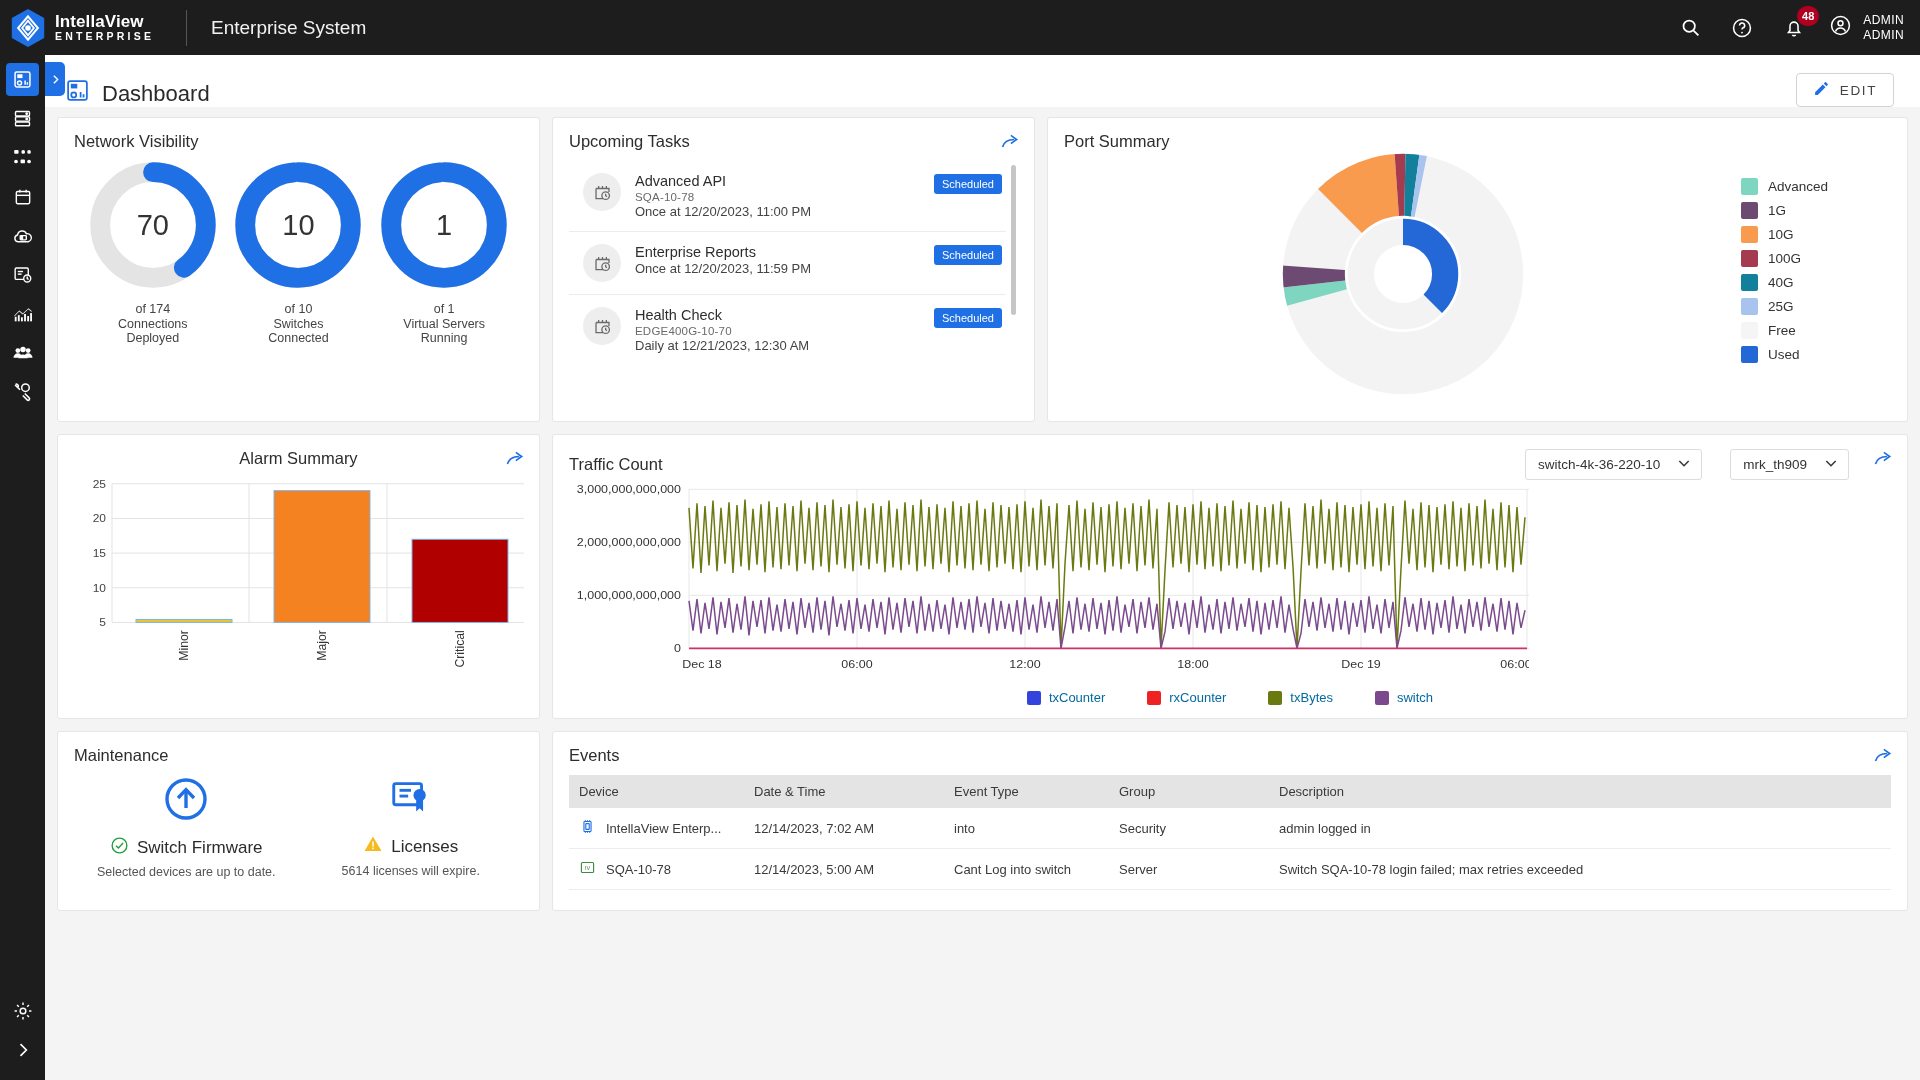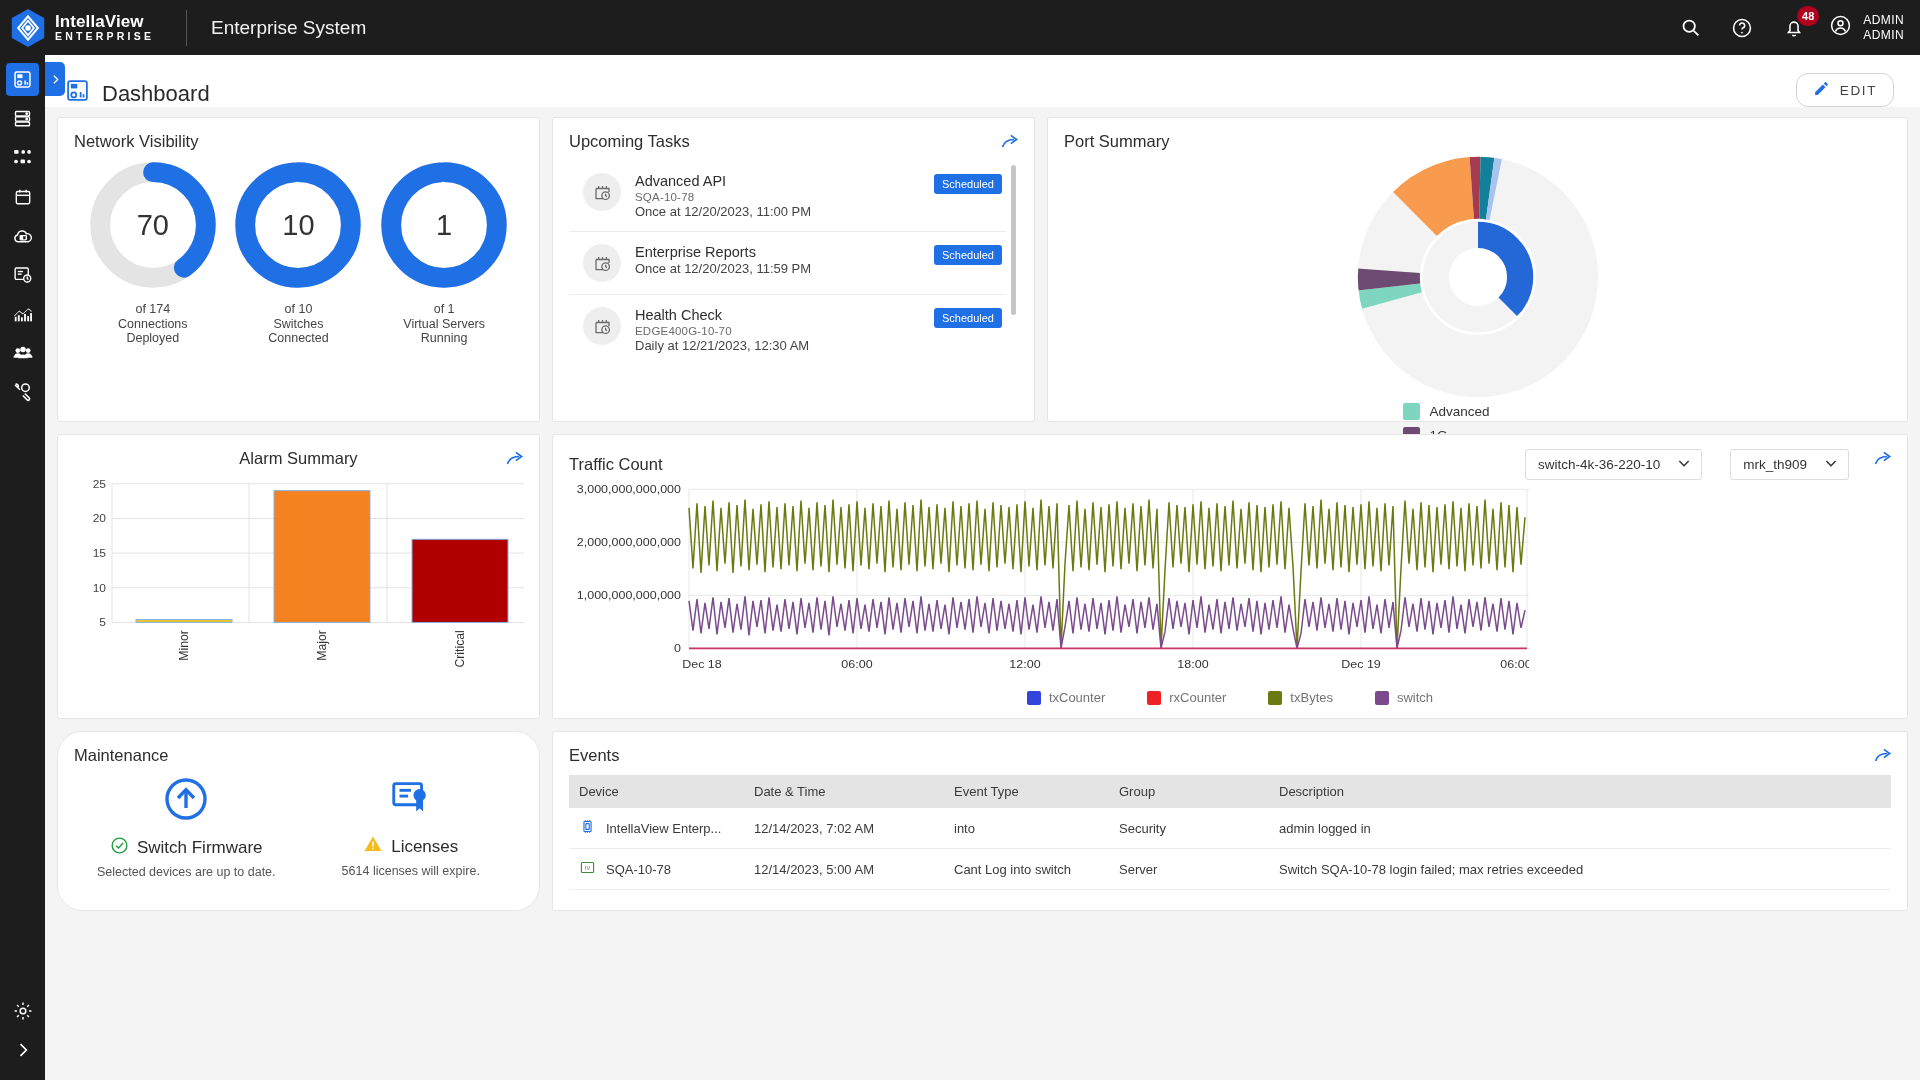--- a/index.html
+++ b/index.html
@@ -51,21 +51,21 @@
     align-items: center; justify-content: center; cursor: pointer; font-size: 13px; z-index: 31;
   }
 
   
   .page { position: absolute; top: 55px; left: 45px; right: 0; bottom: 0; background: #f4f4f4; }
   .page-head {
     height: 52px; background: #fff; display: flex; align-items: flex-end; padding: 0 26px 0 20px;
   }
   .page-title { font-size: 22px; color: #2a2a2a; margin-left: 12px; font-weight: 400; }
   .edit-btn {
-    margin-left: auto; border: 1px solid #d3d3d3; background: #fff; border-radius: 12px;
+    margin-left: auto; border: 1px solid #d3d3d3; background: #fff; border-radius: 4px;
     height: 34px; padding: 0 16px; display: flex; align-items: center; gap: 10px;
     font-size: 13.5px; color: #444; letter-spacing: 1.6px; cursor: pointer;
   }
 
   .grid { padding: 10px 12px 0 12px; }
   .row { display: flex; gap: 12px; margin-bottom: 12px; }
 
   .card {
     background: #fff; border: 1px solid #e6e6e6; border-radius: 3px; position: relative;
   }
@@ -104,21 +104,21 @@
   .task-when { font-size: 13px; color: #444; margin-top: 1px; }
   .chip {
     position: absolute; right: 4px; top: 13px; background: #1f6fe5; color: #fff;
     font-size: 11px; border-radius: 3px; padding: 4px 8px;
   }
   .tscroll { position: absolute; right: 2px; top: 4px; width: 5px; height: 150px;
              background: #c6c6c6; border-radius: 3px; }
 
   
   .ports { flex: 1; height: 305px; }
-  .ports-body { display: flex; align-items: center; height: 245px; flex-direction: column; }
+  .ports-body { display: flex; align-items: center; height: 245px; }
   .ports-chart { flex: 1; display: flex; align-items: center; justify-content: center; }
   .legend { width: 150px; padding-right: 8px; }
   .legend-item { display: flex; align-items: center; gap: 10px; margin-bottom: 7px; }
   .sw { width: 17px; height: 17px; border-radius: 2px; flex: none; }
   .legend-lab { font-size: 13.5px; color: #333; }
 
   
   .alarm { width: 483px; height: 285px; text-align: center; }
   .alarm-plot { position: relative; height: 205px; margin-top: 8px; }
 
@@ -127,24 +127,24 @@
   .traffic-head { display: flex; align-items: center; }
   .selects { margin-left: auto; display: flex; gap: 28px; margin-right: 42px; }
   .sel {
     border: 1px solid #dcdcdc; border-radius: 3px; height: 31px; background: #fff;
     display: flex; align-items: center; padding: 0 9px 0 12px; gap: 16px; cursor: pointer;
   }
   .sel-val { font-size: 13.5px; color: #333; }
   .t-legend { display: flex; justify-content: center; gap: 42px; margin-top: 6px; }
   .t-legend-item { display: flex; align-items: center; gap: 8px; }
   .t-sw { width: 14px; height: 14px; border-radius: 2px; }
-  .t-lab { font-size: 13px; color: #737373; }
-
-  
-  .maint { width: 483px; height: 180px; border-radius: 25px; }
+  .t-lab { font-size: 13px; color: #0369a1; }
+
+  
+  .maint { width: 483px; height: 180px; }
   .maint-body { display: flex; justify-content: space-around; margin-top: 10px; }
   .maint-col { width: 190px; text-align: center; }
   .maint-title { display: flex; align-items: center; justify-content: center; gap: 8px;
                  font-size: 17px; color: #2b2b2b; margin-top: 9px; }
   .maint-sub { font-size: 12.5px; color: #555; margin-top: 5px; }
 
   
   .events { flex: 1; height: 180px; }
   .ev-table { width: 100%; border-collapse: collapse; margin-top: 10px; }
   .ev-table th {

